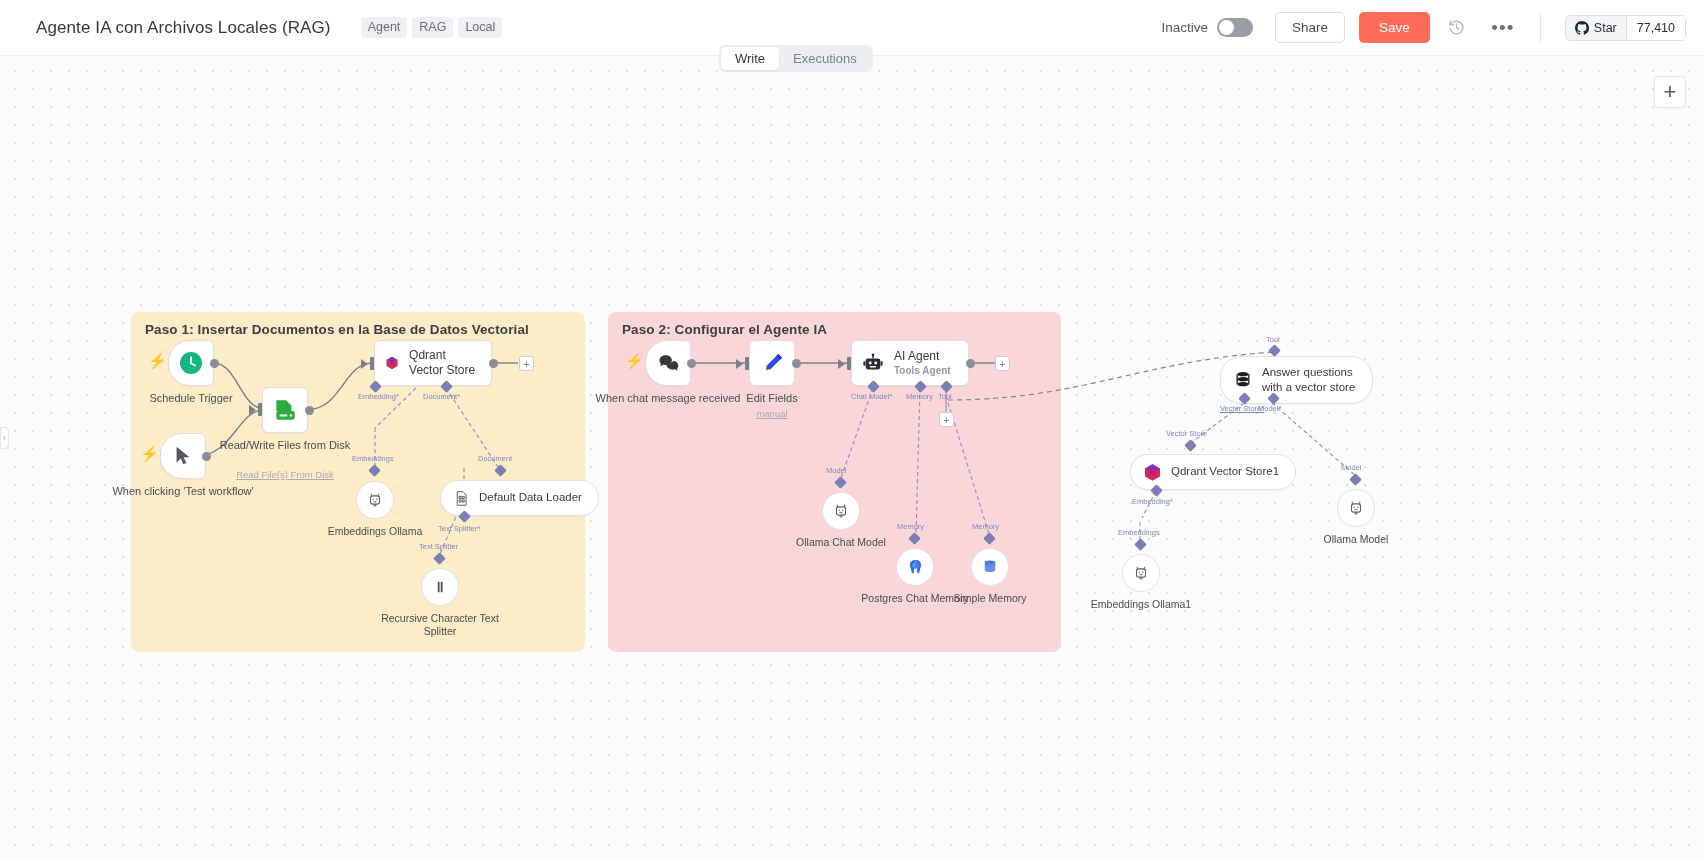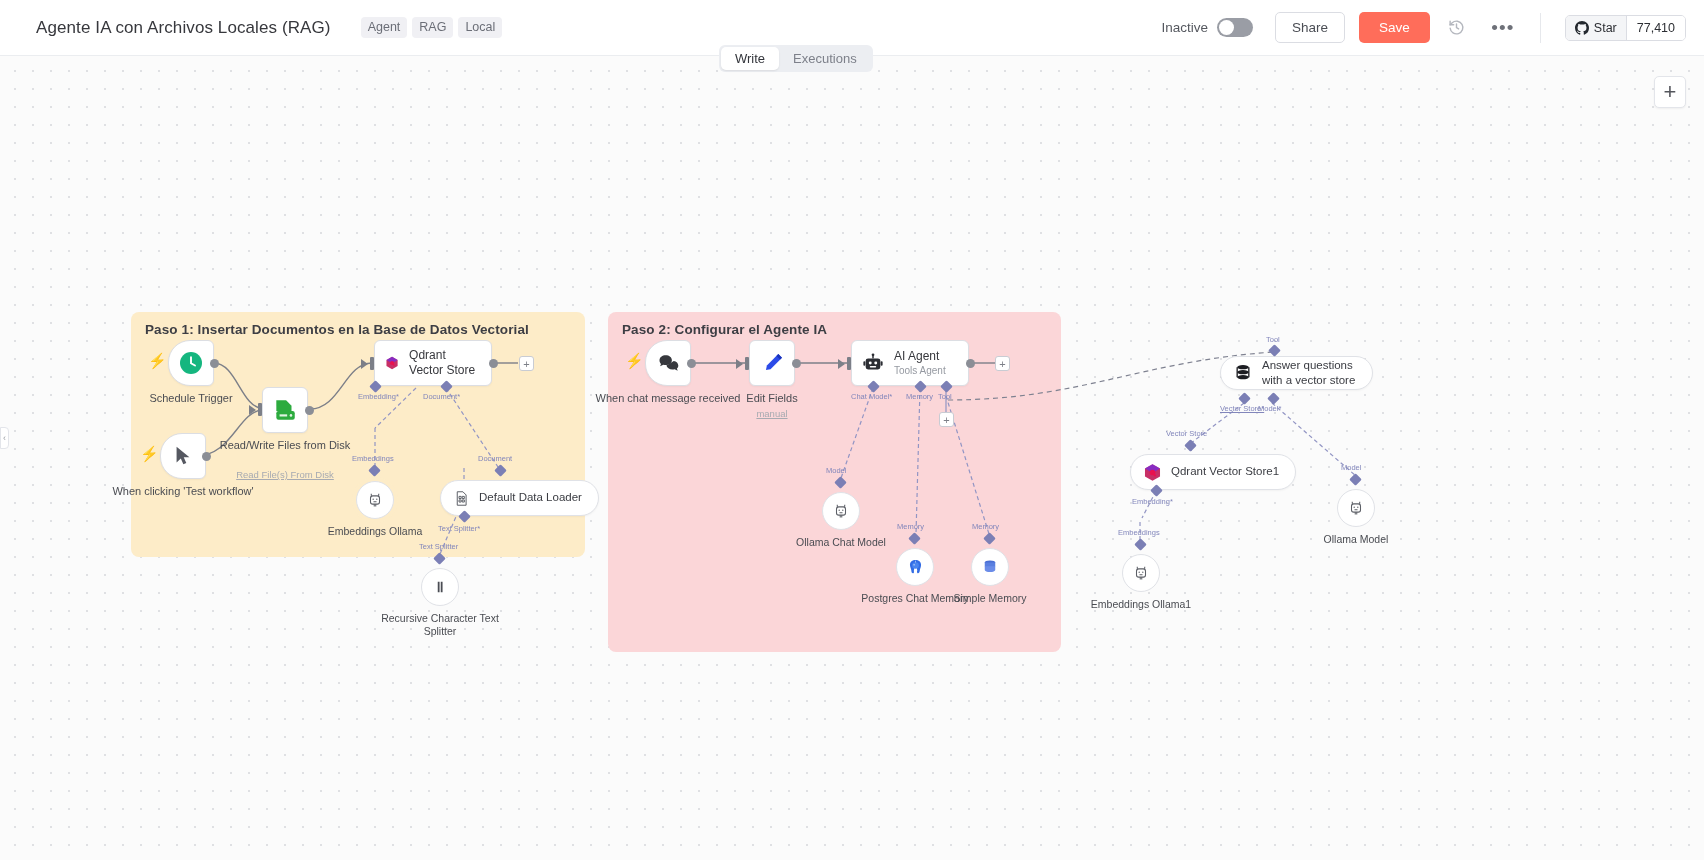--- a/index.html
+++ b/index.html
@@ -102,39 +102,39 @@
   }
 
   
   .group {
     position: absolute; border-radius: 8px;
   }
   .group-title {
     position: absolute; top: 10px; left: 14px;
     font-size: 13.5px; font-weight: bold; color: #3d3e44; letter-spacing:.1px;
   }
-  #group1 { left: 131px; top: 256px; width: 454px; height: 245px; background: #fdecc8; }
+  #group1 { left: 131px; top: 256px; width: 454px; height: 340px; background: #fdecc8; }
   #group2 { left: 608px; top: 256px; width: 453px; height: 340px; background: #fbd6d8; }
   #group3 { left: 1085px; top: 256px; width: 359px; height: 340px; background: #d4e5f7; }
 
   
   .node { position: absolute; z-index: 12; }
 
   .nbox {
     background: #fff; border: 1px solid #dcdee3; border-radius: 6px;
     display: flex; align-items: center; box-shadow: 0 1px 2px rgba(0,0,0,.04);
     cursor: pointer;
   }
   .nbox.square { width: 46px; height: 46px; justify-content: center; }
   .nbox.trigger { width: 46px; height: 46px; justify-content: center;
     border-radius: 22px 6px 6px 22px; }
   .nbox.wide { height: 46px; padding: 0 14px 0 10px; gap: 10px; }
 
   .ntitle { font-size: 12px; color: #37383d; line-height: 1.25; }
-  .nsub { font-size: 10px; color: #9599a1; line-height: 1.2; margin-top: 1px; }
+  .nsub { font-size: 10px; color: #9599a1; line-height: 1.2; margin-top: 1px; font-weight: bold; }
 
   .nlabel {
     position: absolute; top: 52px; left: 50%; transform: translateX(-50%);
     width: 150px; text-align: center; font-size: 11px; color: #4a4c52;
     line-height: 1.25;
   }
   .nlabel.sub { font-size: 9.5px; color: #a7aab1; margin-top: 1px; text-decoration: underline; }
 
   
   .circ {
@@ -477,21 +477,21 @@
           <path d="M5 11v5c0 1.5 3.1 2.8 7 2.8s7-1.3 7-2.8v-5" fill="#6b8ce8"></path>
         </svg>
       </div>
       <div class="clabel">Simple Memory</div>
     </div>
 
 
     <div class="node" style="left:1220px; top:300px;">
       <div class="diamond" style="left:50px; top:-10px;"></div>
       <div class="portlabel" style="left:46px; top:-21px;">Tool</div>
-      <div class="pill" style="height:34px; padding:0 14px 0 12px;">
+      <div class="pill" style="height:48px; padding:0 14px 0 12px;">
         <svg width="20" height="20" viewBox="0 0 24 24">
           <ellipse cx="12" cy="5" rx="7" ry="2.6" fill="#1c1d22"></ellipse>
           <ellipse cx="12" cy="11" rx="7" ry="2.6" fill="#1c1d22"></ellipse>
           <ellipse cx="12" cy="17" rx="7" ry="2.6" fill="#1c1d22"></ellipse>
           <path d="M5 5v12M19 5v12" stroke="#1c1d22" stroke-width="1.6"></path>
         </svg>
         <span class="ptxt" style="max-width:96px; line-height:1.3;">Answer questions with a vector store</span>
       </div>
       <div class="diamond" style="left:20px; top:38px;"></div>
       <div class="diamond" style="left:49px; top:38px;"></div>

